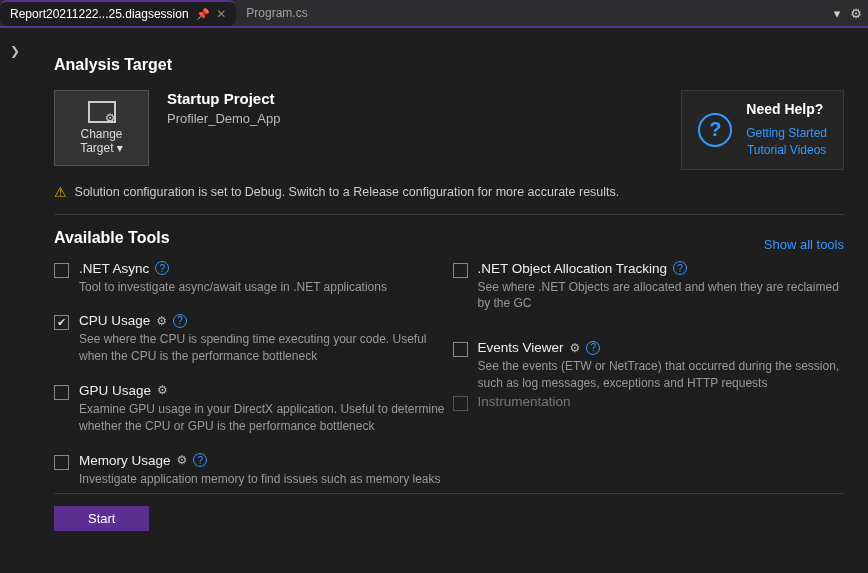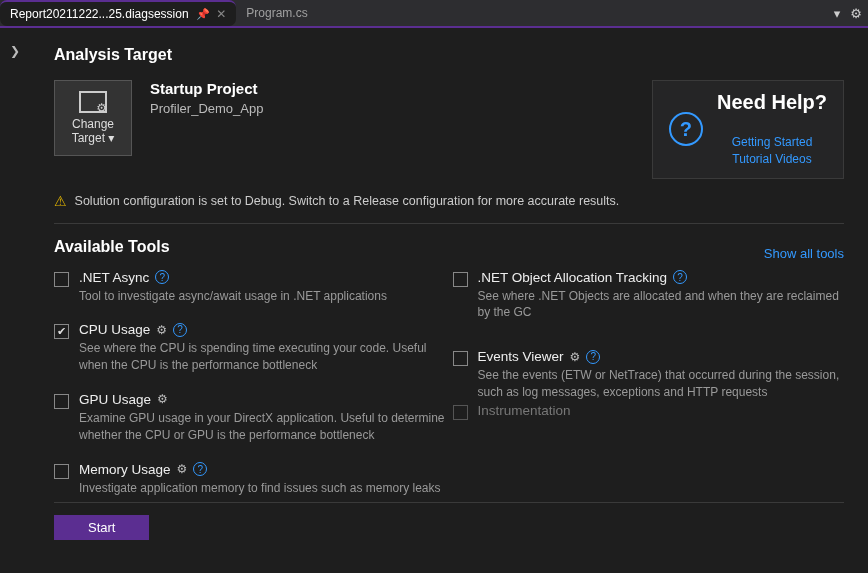--- a/index.html
+++ b/index.html
@@ -44,36 +44,36 @@
   }
   .gutter {
     width: 30px;
     padding-top: 16px;
     text-align: center;
     color: #bbb;
     font-size: 12px;
   }
   .main {
     flex: 1;
-    padding: 18px 24px 10px 24px;
+    padding: 28px 24px 10px 24px;
     overflow: auto;
   }
   h2.section {
     font-size: 16px;
     font-weight: 600;
     color: #fff;
     margin-bottom: 16px;
   }
   .target-row {
     display: flex;
     align-items: flex-start;
     gap: 18px;
   }
   .change-target {
-    width: 78px;
+    width: 95px;
     height: 76px;
     border: 1px solid #555;
     background: #333;
     display: flex;
     flex-direction: column;
     align-items: center;
     justify-content: center;
     font-size: 12px;
     color: #ddd;
     cursor: pointer;
@@ -106,21 +106,21 @@
   }
   .help-icon {
     width: 34px; height: 34px;
     border: 2px solid #3399ff;
     border-radius: 50%;
     color: #3399ff;
     display: flex; align-items: center; justify-content: center;
     font-size: 20px;
     font-weight: bold;
   }
-  .help-links .hl-title { color: #fff; font-size: 20px; font-weight: 600; margin-bottom: 20px; }
+  .help-links .hl-title { color: #fff; font-size: 14px; font-weight: 600; margin-bottom: 8px; }
   .help-links .hl-link { color: #3399ff; font-size: 12px; cursor: pointer; line-height: 1.4; text-align: center; }
   .warning-row {
     margin-top: 14px;
     display: flex;
     align-items: center;
     gap: 8px;
     font-size: 12.5px;
     color: #ccc;
   }
   .warn-icon { color: #e6b800; font-size: 14px; }

